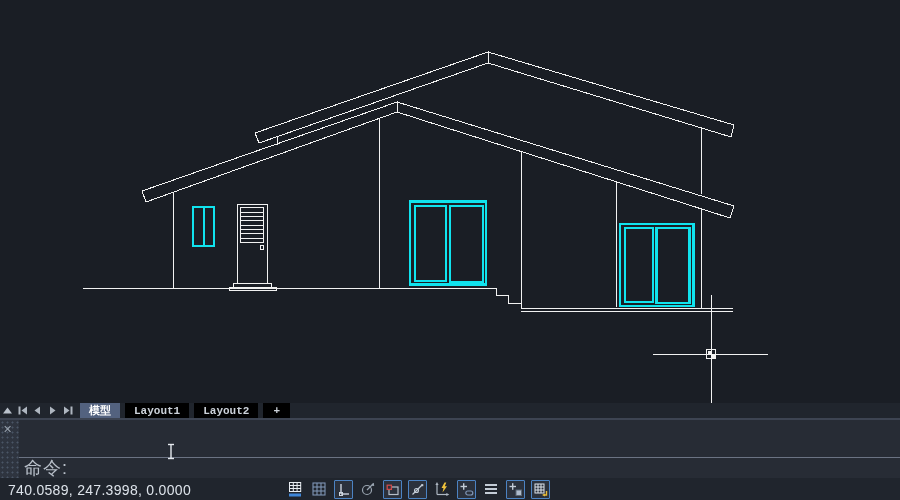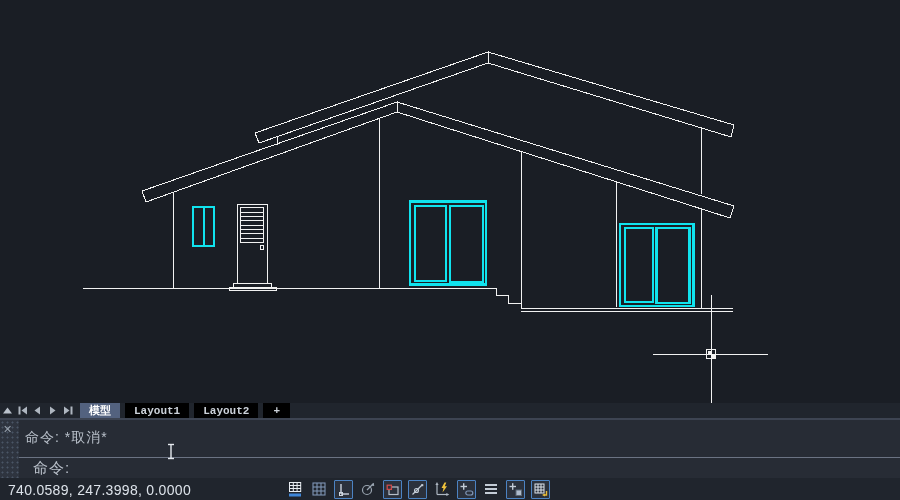--- a/index.html
+++ b/index.html
@@ -19,22 +19,22 @@
   .tab.plus{padding:0 10px;}
 
   
   .command{position:relative;height:58px;background:#272c35;border-top:2px solid #3d4452;}
   .cmd-strip{position:absolute;left:0;top:0;width:19px;height:58px;background:#2e343f;
      background-image:radial-gradient(#4a5566 0.9px, transparent 1.1px);background-size:5px 5px;}
   .cmd-close{position:absolute;left:3px;top:4px;color:#97a1ad;font-size:11px;line-height:11px;}
   .cmd-row1{position:absolute;left:19px;right:0;top:0;height:36px;display:flex;align-items:center;
      padding-left:6px;color:#b9c0ca;font-size:14px;letter-spacing:1px;}
   .cmd-sep{position:absolute;left:19px;right:0;top:37px;height:1px;background:#6b7383;}
-  .cmd-row2{position:absolute;left:27px;right:0;top:38px;height:20px;display:flex;align-items:center;
-     padding-left:6px;color:#b9c0ca;font-size:15px;letter-spacing:1px;}
+  .cmd-row2{position:absolute;left:18px;right:0;top:38px;height:20px;display:flex;align-items:center;
+     padding-left:6px;color:#b9c0ca;font-size:18px;letter-spacing:1px;}
   .ibeam{position:absolute;left:164px;top:23px;}
 
   
   .status{position:relative;height:22px;background:#20252d;}
   .coords{position:absolute;left:8px;top:4px;color:#dde3ea;font-size:14px;letter-spacing:.3px;}
   .sicons{position:absolute;left:286px;top:1px;height:20px;display:flex;align-items:center;gap:6px;}
   .sic{width:18px;height:18px;display:flex;align-items:center;justify-content:center;box-sizing:border-box;}
   .sic.boxed{width:19px;height:19px;border:1px solid #4c83c3;background:#2b313c;border-radius:1px;}
 </style>
 </head>
@@ -121,21 +121,20 @@
     <span class="tab active">模型</span>
     <span class="tab">Layout1</span>
     <span class="tab">Layout2</span>
     <span class="tab plus">+</span>
   </div>
 
   <div class="command">
     <div class="cmd-strip">
       <span class="cmd-close">✕</span>
     </div>
-    <div class="cmd-row1">命令: *取消*</div>
     <div class="cmd-sep"></div>
     <div class="cmd-row2">命令:</div>
     <svg class="ibeam" width="14" height="17" viewBox="0 0 14 17">
       <line x1="4" y1="1.5" x2="10" y2="1.5" stroke="#e6eaef" stroke-width="1.4"></line>
       <line x1="7" y1="1.5" x2="7" y2="15.5" stroke="#e6eaef" stroke-width="1.4"></line>
       <line x1="4" y1="15.5" x2="10" y2="15.5" stroke="#e6eaef" stroke-width="1.4"></line>
     </svg>
   </div>
 
   <div class="status">

